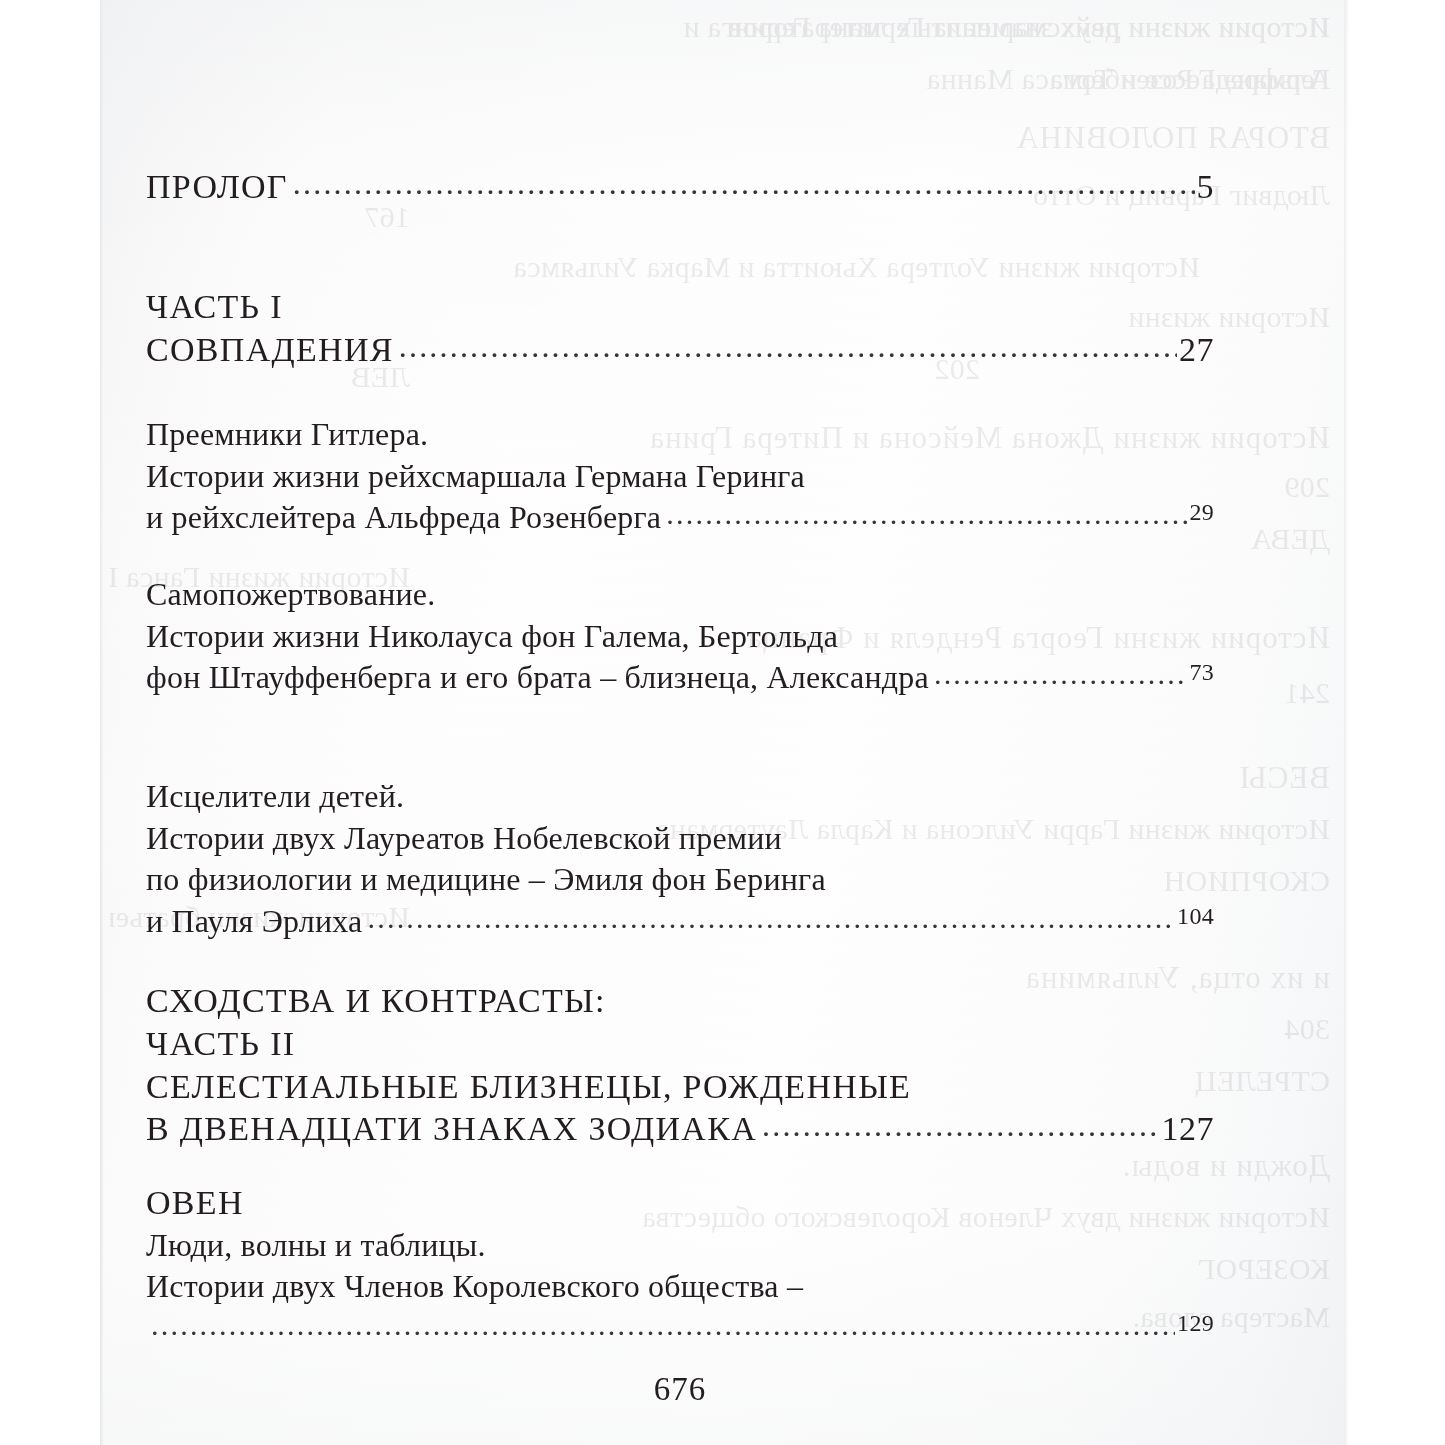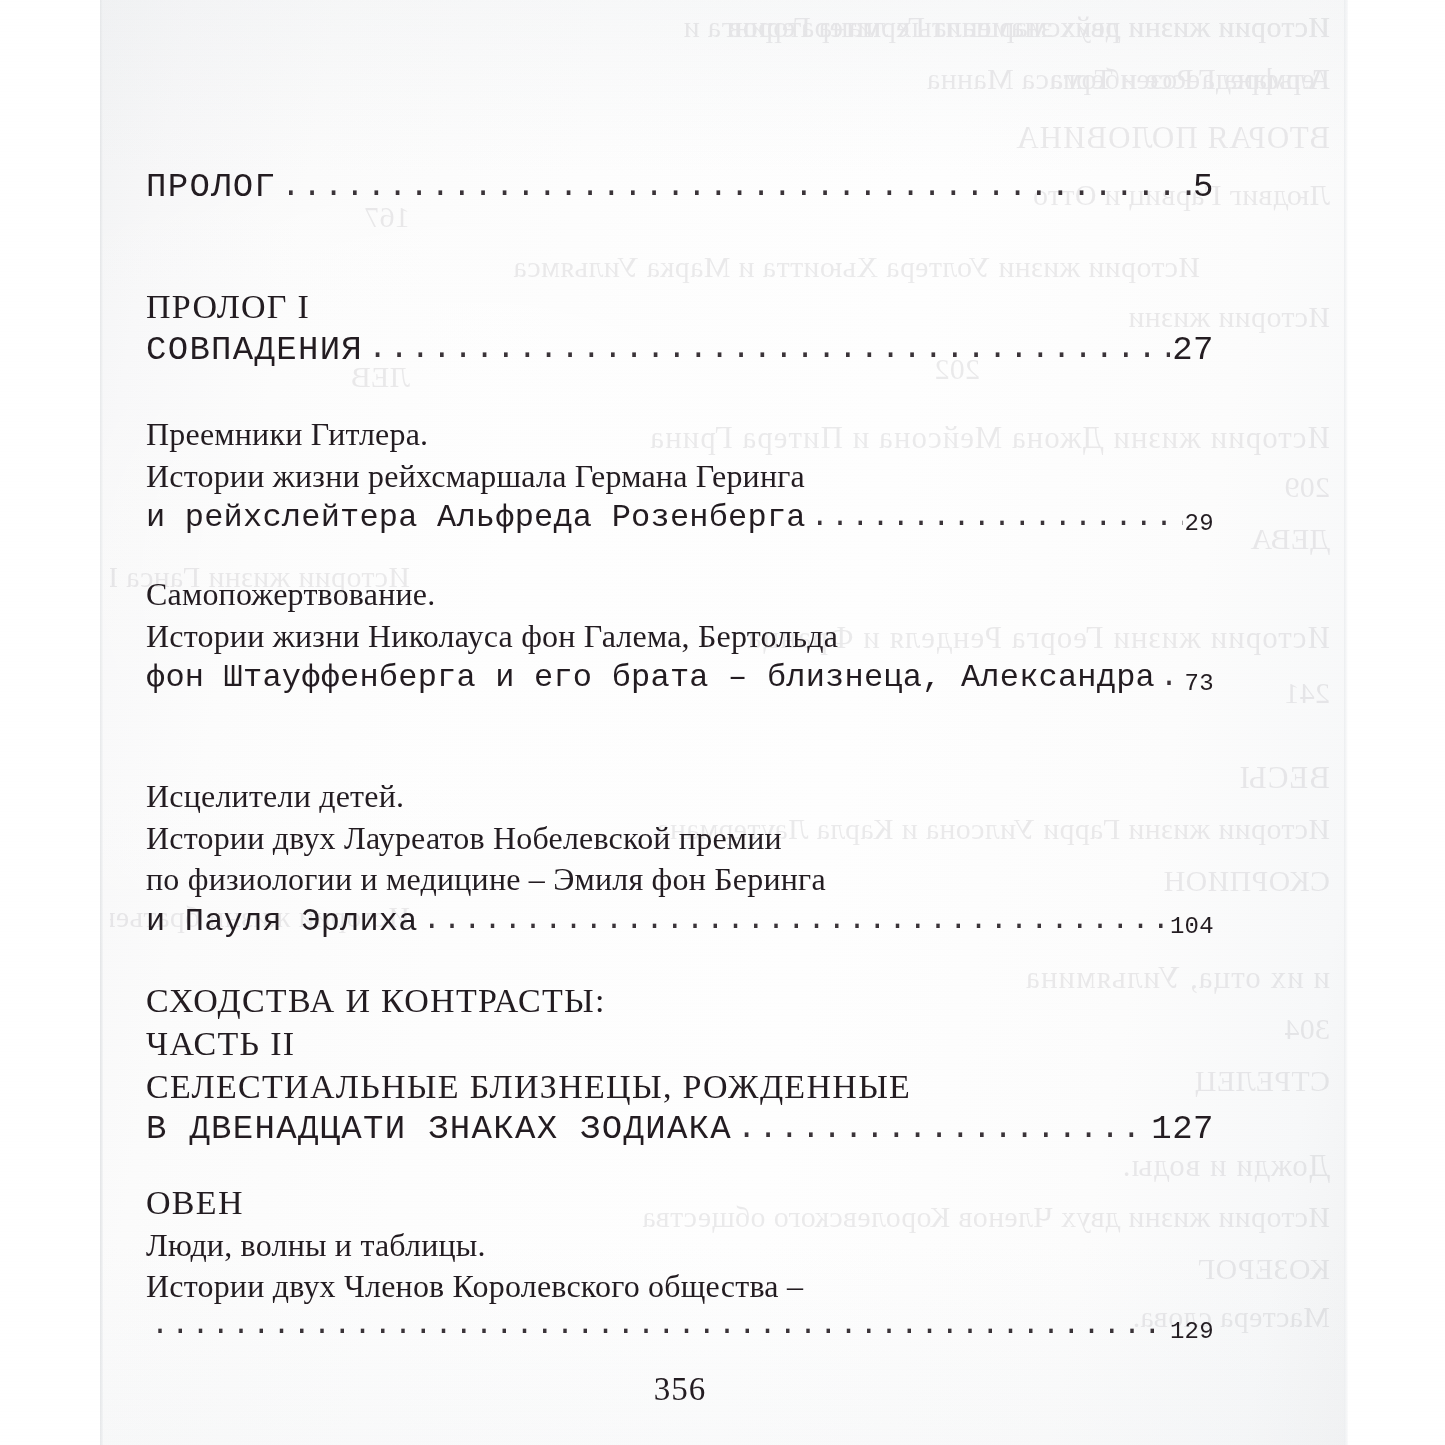--- a/index.html
+++ b/index.html
@@ -110,24 +110,23 @@
     font-size: 40px;
     font-weight: bold;
     letter-spacing: 0.6px;
     color: #20191d;
   }
 
   .toc-block { position: absolute; left: 0; width: 1068px; }
 
   .toc-line {
     display: flex;
-    align-items: flex-end;
+    align-items: flex-start;
     width: 1068px;
     white-space: nowrap;
-    font-family: Liberation Mono, monospace;
   }
   .toc-line .txt { flex: 0 0 auto; }
   .toc-line .leader {
     flex: 1 1 auto;
     min-width: 6px;
     overflow: hidden;
     white-space: nowrap;
     margin: 0 2px 0 5px;
     color: #3a3338;
     letter-spacing: 2.2px;
@@ -228,21 +227,21 @@
 
     <div id="toc-root">
         <div class="toc-block caps" style="top: 166px;">
           <div class="toc-line">
             <span class="txt">ПРОЛОГ</span>
             <span class="leader">..........................................................................................................................................................................</span>
             <span class="pg">5</span>
           </div>
         </div>
         <div class="toc-block caps" style="top: 286px;">
-          <div class="plain-line"><span>ПРОЛОГ I</span></div>
+          <div class="plain-line"><span>ЧАСТЬ I</span></div>
           <div class="toc-line">
             <span class="txt">СОВПАДЕНИЯ</span>
             <span class="leader">..........................................................................................................................................................................</span>
             <span class="pg">27</span>
           </div>
         </div>
         <div class="toc-block entry" style="top: 414px;">
           <div class="plain-line"><span>Преемники Гитлера.</span></div>
           <div class="plain-line"><span>Истории жизни рейхсмаршала Германа Геринга</span></div>
           <div class="toc-line">
@@ -284,17 +283,17 @@
           <div class="plain-line caps"><span>ОВЕН</span></div>
           <div class="plain-line"><span>Люди, волны и таблицы.</span></div>
           <div class="plain-line"><span>Истории двух Членов Королевского общества –</span></div>
           <div class="toc-line">
             <span class="leader">..........................................................................................................................................................................</span>
             <span class="pg">129</span>
           </div>
         </div>
       </div>
 
-    <div class="folio">356</div>
+    <div class="folio">676</div>
   </div>
 
   <div id="grain"></div>
 </div>
 
 </body></html>

